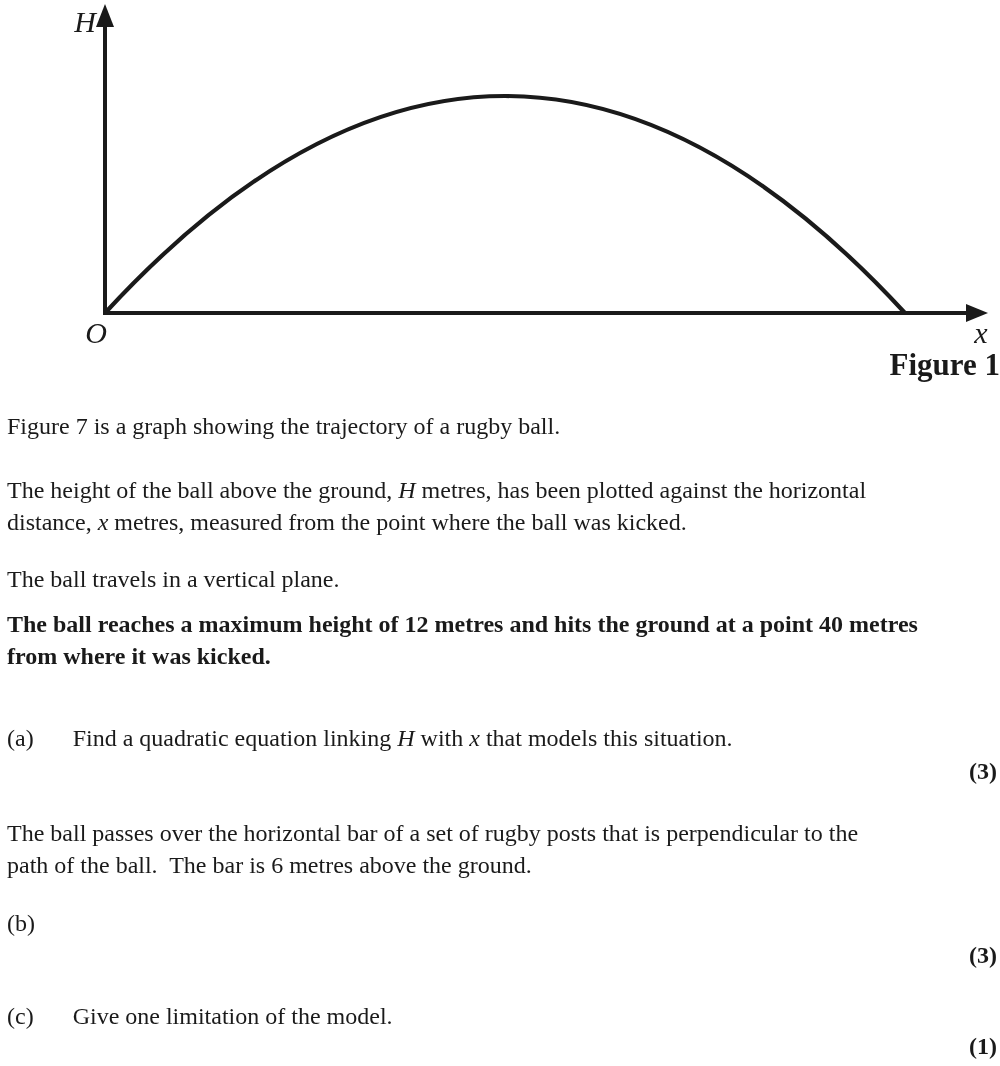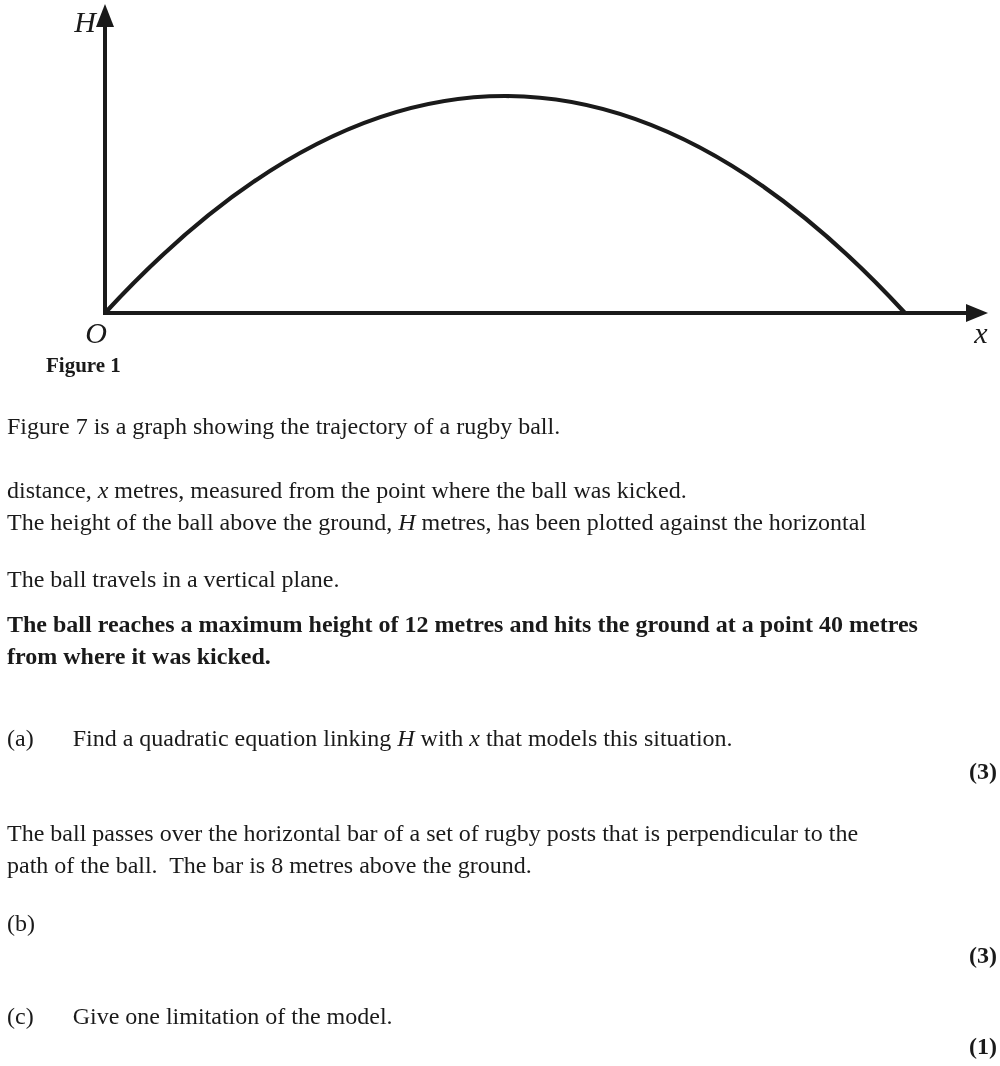--- a/index.html
+++ b/index.html
@@ -10,24 +10,24 @@
     color:#1a1a1a;
     font-family:"Liberation Serif", serif;
     font-size:24px;
     line-height:32px;
     overflow:hidden;
   }
   .abs{position:absolute;}
   .line{white-space:pre;height:32px;}
   .it{font-style:italic;}
   .caption{
-    left:46px;top:349px;width:946px;
-    text-align:left;
+    left:54px;top:349px;width:946px;
+    text-align:right;
     font-weight:bold;
-    font-size:21px;
+    font-size:31px;
   }
   .para{left:7px;right:0;}
   .qrow{left:7px;right:0;display:flex;}
   .qlabel{flex:0 0 auto;margin-right:11px;white-space:pre;}
   .qtext{white-space:pre;margin-left:28px;}
   .marks{
     left:0;right:3px;
     text-align:right;
     font-weight:bold;
   }
@@ -58,42 +58,42 @@
     <text x="981" y="343" text-anchor="middle">x</text>
   </svg>
 
   <div class="abs caption">Figure 1</div>
 
   <div class="abs para" style="top:410px;">
     <div class="line">Figure 7 is a graph showing the trajectory of a rugby ball.</div>
   </div>
 
   <div class="abs para" style="top:474px;">
+    <div class="line"><span>The height of the ball above the ground, </span><span class="it">H</span><span> metres, has been plotted against the horizontal</span></div>
     <div class="line"><span>distance, </span><span class="it">x</span><span> metres, measured from the point where the ball was kicked.</span></div>
-    <div class="line"><span>The height of the ball above the ground, </span><span class="it">H</span><span> metres, has been plotted against the horizontal</span></div>
   </div>
 
   <div class="abs para" style="top:563px;">
     <div class="line">The ball travels in a vertical plane.</div>
   </div>
 
   <div class="abs para" style="top:608px;font-weight:bold;">
     <div class="line">The ball reaches a maximum height of 12 metres and hits the ground at a point 40 metres</div>
     <div class="line">from where it was kicked.</div>
   </div>
 
   <div class="abs qrow" style="top:722px;">
     <span class="qlabel">(a)</span>
     <span class="qtext"><span>Find a quadratic equation linking </span><span class="it">H</span><span> with </span><span class="it">x</span><span> that models this situation.</span></span>
   </div>
   <div class="abs marks" style="top:755px;">(3)</div>
 
   <div class="abs para" style="top:817px;">
     <div class="line">The ball passes over the horizontal bar of a set of rugby posts that is perpendicular to the</div>
-    <div class="line">path of the ball.  The bar is 8 metres above the ground.</div>
+    <div class="line">path of the ball.  The bar is 6 metres above the ground.</div>
   </div>
 
   <div class="abs qrow" style="top:907px;">
     <span class="qlabel">(b)</span>
   </div>
   <div class="abs marks" style="top:939px;">(3)</div>
 
   <div class="abs qrow" style="top:1000px;">
     <span class="qlabel">(c)</span>
     <span class="qtext">Give one limitation of the model.</span>

